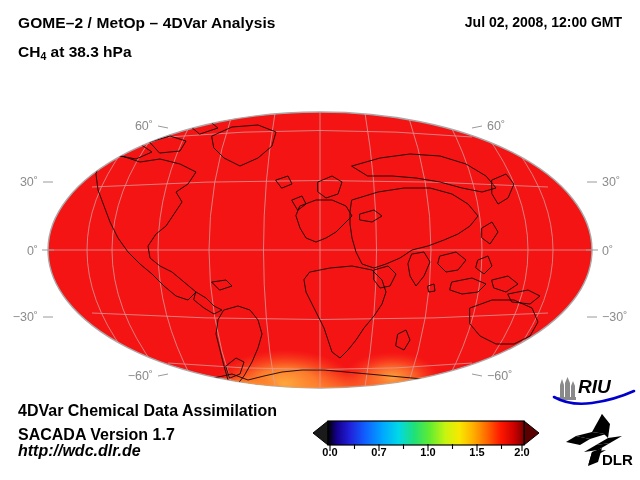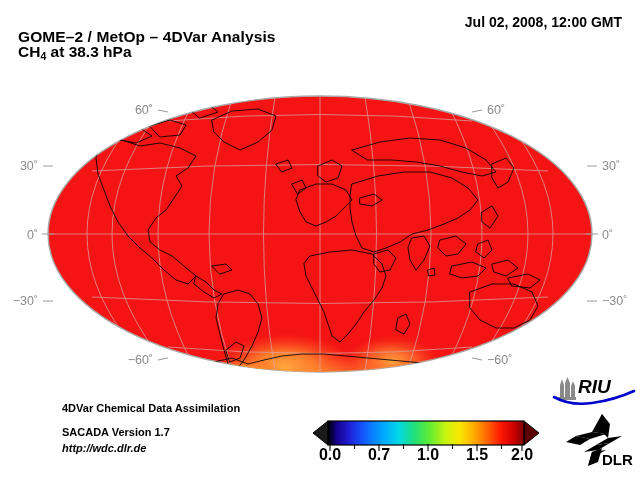--- a/index.html
+++ b/index.html
@@ -13,21 +13,21 @@
     position: relative;
     overflow: hidden;
     font-family: "Liberation Sans", sans-serif;
     color: #000000;
   }
 
   
   #header-title {
     position: absolute;
     left: 18px;
-    top: 28px;
+    top: 14px;
     font-size: 15.5px;
     font-weight: bold;
     letter-spacing: 0.1px;
     white-space: nowrap;
   }
   #header-subtitle {
     position: absolute;
     left: 18px;
     top: 43px;
     font-size: 15.5px;
@@ -46,21 +46,21 @@
     top: 14px;
     font-size: 14px;
     font-weight: bold;
     white-space: nowrap;
   }
 
   
   #map-panel {
     position: absolute;
     left: 0;
-    top: 80px;
+    top: 96px;
     width: 580px;
     height: 305px;
   }
   #map-svg {
     display: block;
   }
   .lat-label, .lon-label {
     font-family: "Liberation Sans", sans-serif;
     font-size: 12.5px;
     fill: #8c8c8c;
@@ -69,24 +69,23 @@
   .lat-label-inner {
     font-family: "Liberation Sans", sans-serif;
     font-size: 12.5px;
     fill: #8a8a8a;
   }
 
   
   .footer-line {
     position: absolute;
     left: 18px;
-    font-size: 11px;
-    font-weight: bold;
-    white-space: nowrap;
-    margin-left: 44px;
+    font-size: 16px;
+    font-weight: bold;
+    white-space: nowrap;
   }
   #footer-line-0 { top: 402px; }
   #footer-line-1 { top: 426px; text-align: center; }
   #footer-line-2 { top: 442px; font-style: italic; }
 
   
   #colorbar-block {
     position: absolute;
     left: 312px;
     top: 398px;
@@ -104,21 +103,21 @@
     white-space: nowrap;
   }
   #colorbar-svg {
     position: absolute;
     left: 0;
     top: 22px;
   }
   .cb-tick-label {
     position: absolute;
     top: 48px;
-    font-size: 16px;
+    font-size: 11px;
     font-weight: bold;
     transform: translateX(-50%);
     white-space: nowrap;
   }
 
   
   #logo-riu {
     position: absolute;
     left: 552px;
     top: 377px;

